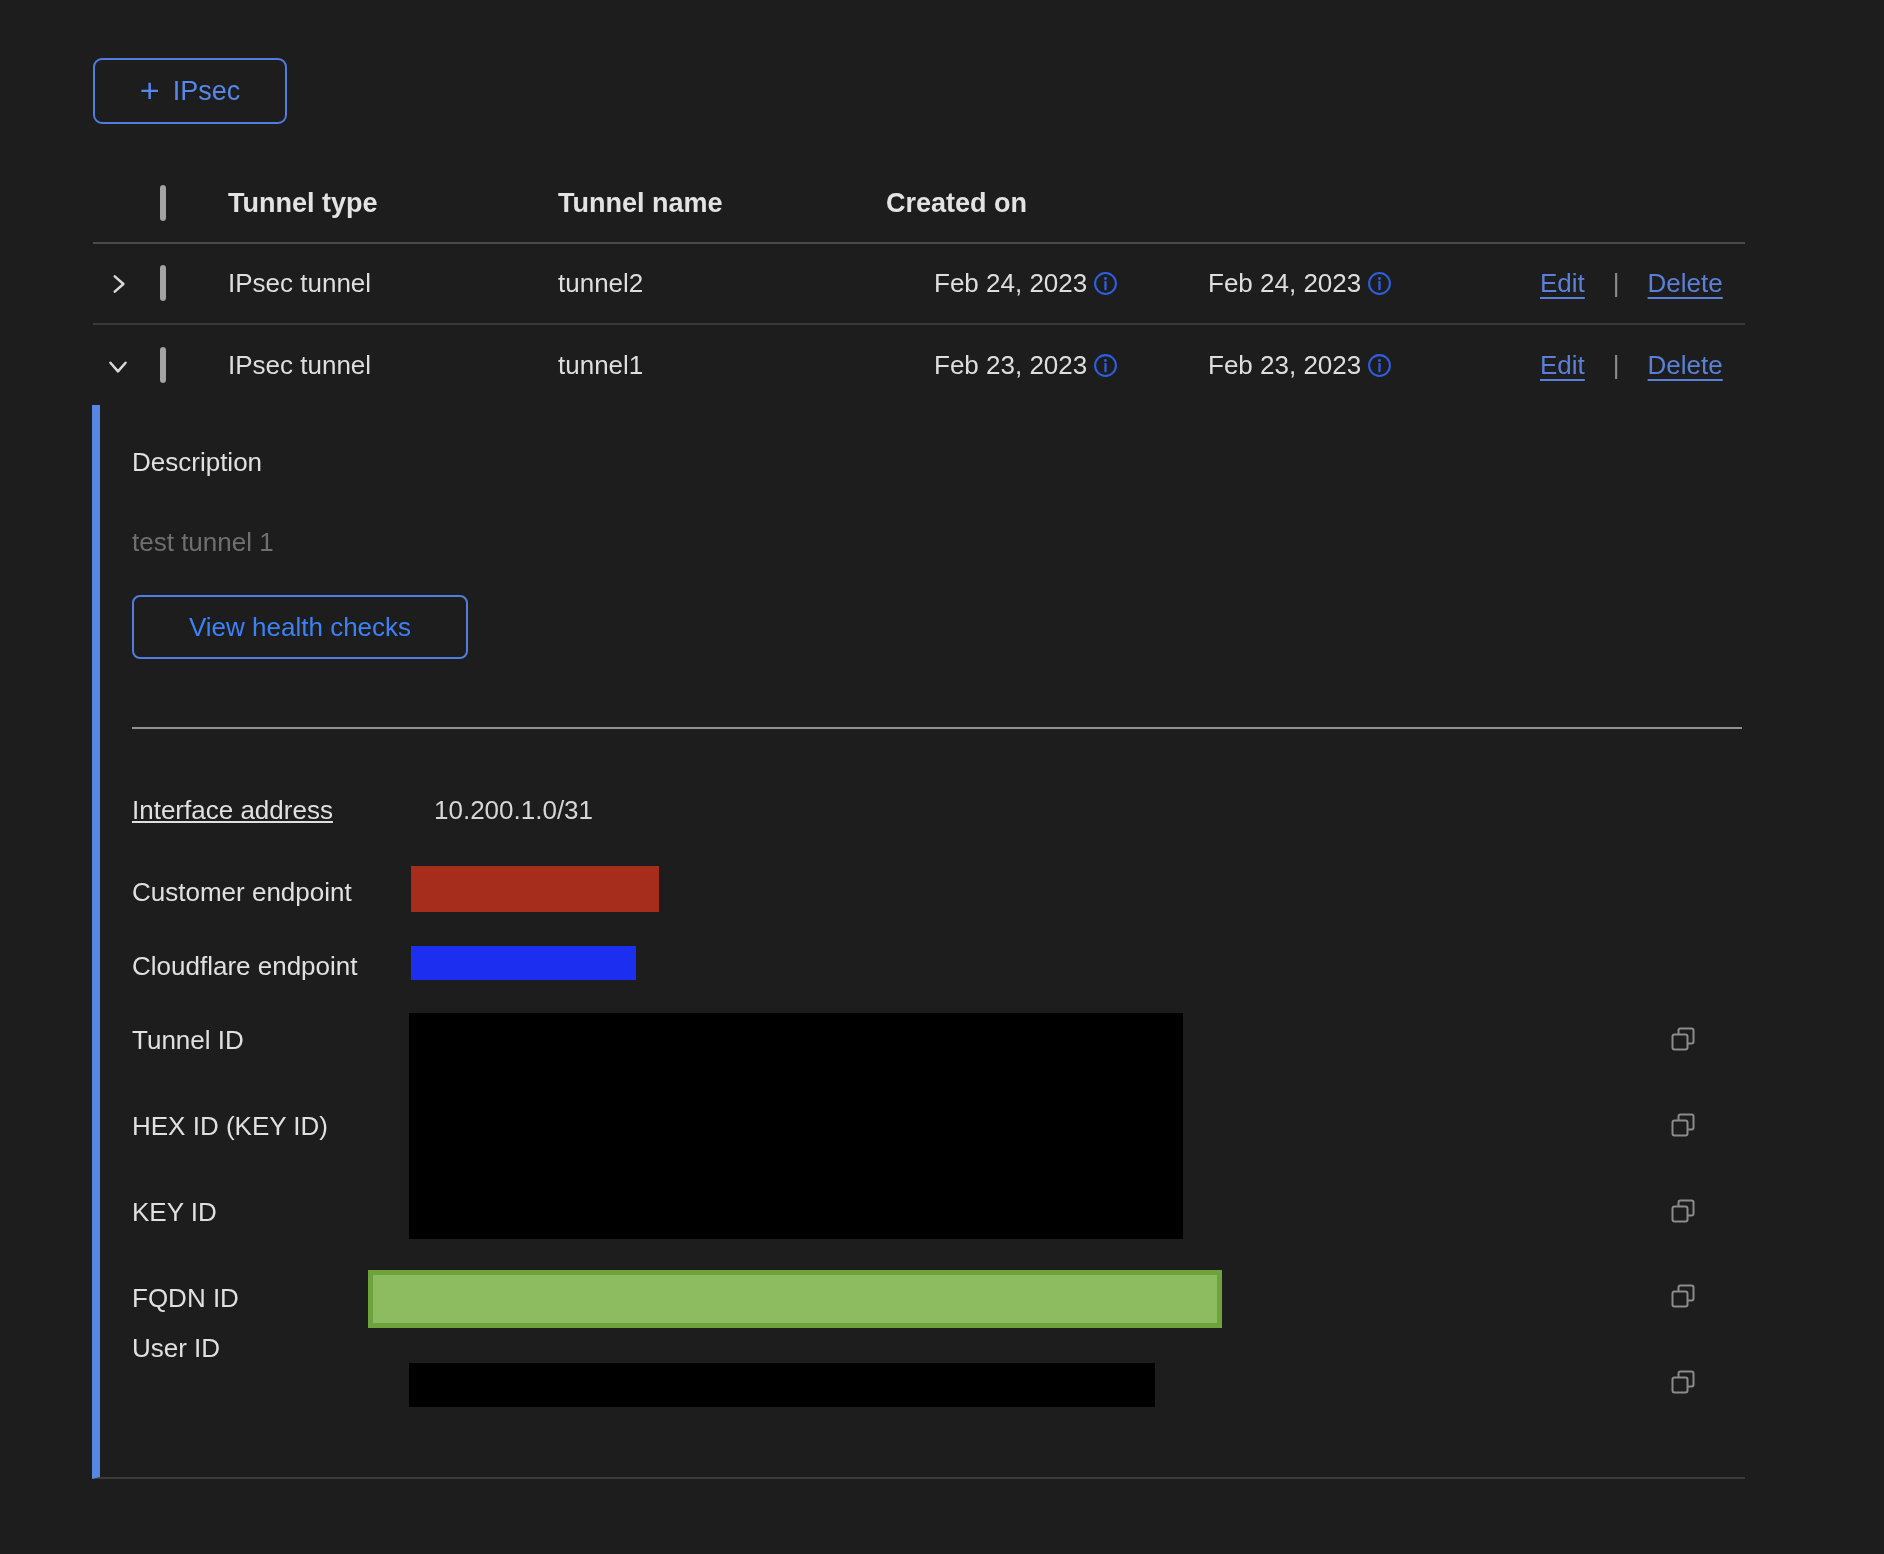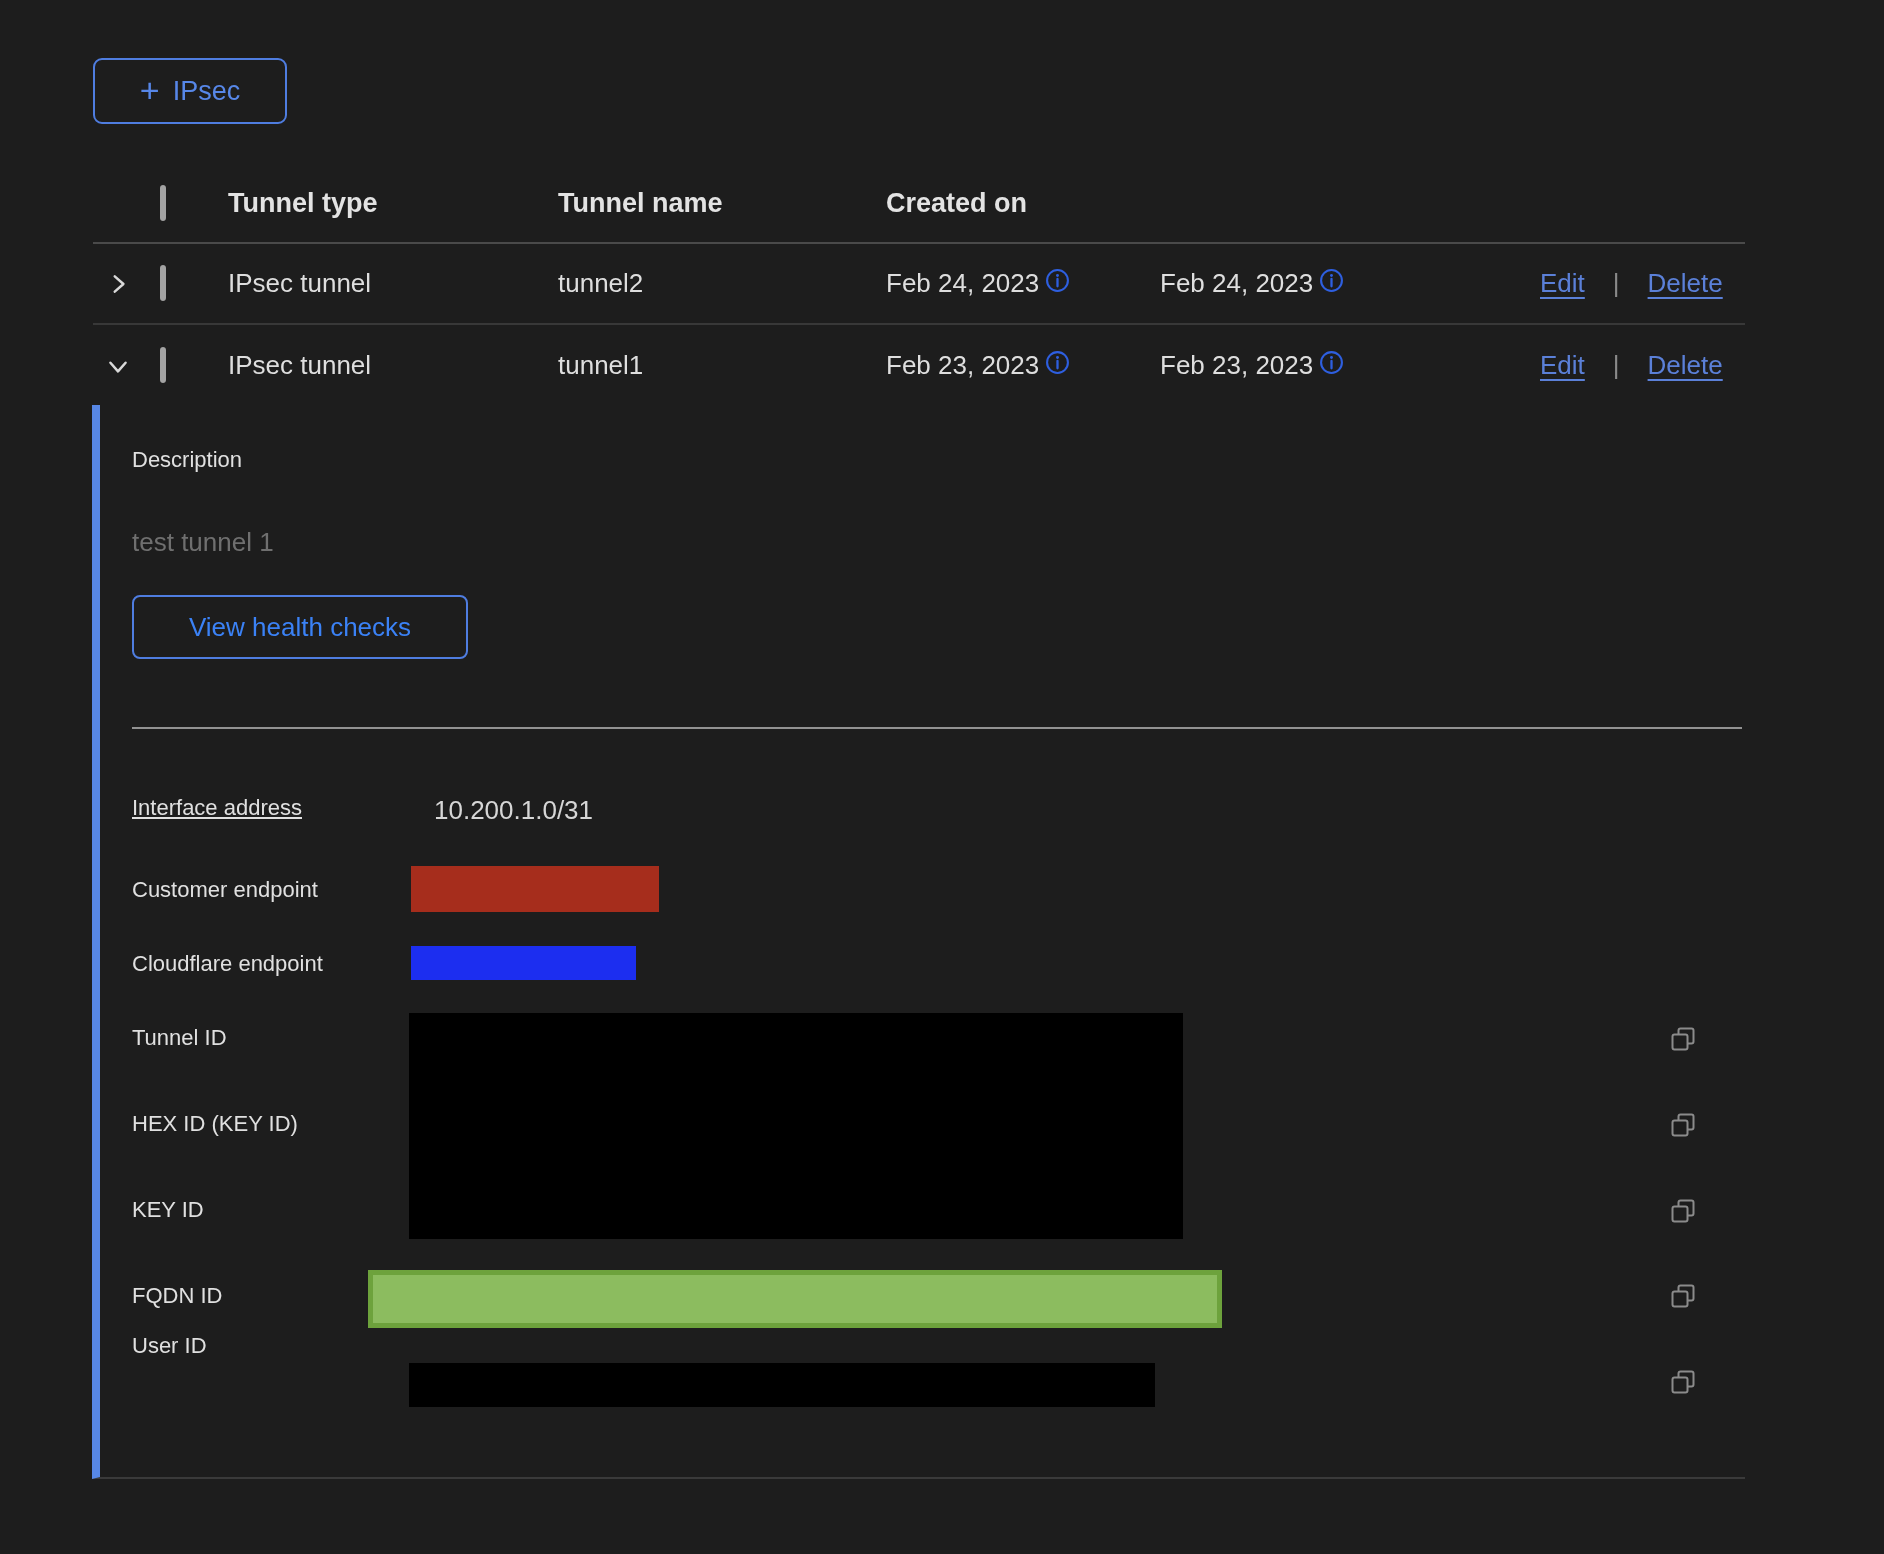--- a/index.html
+++ b/index.html
@@ -34,35 +34,35 @@
   }
   .thead { height: 80px; border-bottom: 2px solid #4a4a4a; font-weight: bold; font-size: 27px; }
   .trow  { height: 81px; font-size: 26px; color: #dedede; }
   .trow.first { border-bottom: 2px solid #383838; }
   .cell-chevron { padding-left: 12px; display: flex; align-items: center; cursor: pointer; }
   .checkbox {
     width: 28px; height: 31px;
     border: 3px solid #a3a3a3; border-radius: 9px;
     background: #020202; cursor: pointer;
   }
-  .date-cell { display: flex; align-items: flex-start; gap: 6px; }
+  .date-cell { display: flex; align-items: center; gap: 6px; margin-left: 48px; }
   .info-icon { display: inline-flex; cursor: pointer; }
   .actions-cell { display: flex; justify-content: flex-end; align-items: center; gap: 28px; padding-right: 33px; }
   .action-link { color: #5b80d8; text-decoration: underline; text-underline-offset: 5px; cursor: pointer; font-size: 26px; }
   .action-sep { color: #8a8a8a; font-size: 26px; }
 
   
   .detail-panel {
     position: absolute; left: 92px; top: 405px;
     width: 1653px; height: 1074px;
     border-left: 8px solid #5787e5;
     border-bottom: 2px solid #3a3a3a;
   }
   .detail-panel > * { position: absolute; }
-  .d-label { font-size: 22px; color: #e0e0e0; text-align: right; }
+  .d-label { font-size: 26px; color: #e0e0e0; text-align: right; }
   .desc-label { left: 32px; top: 42px; }
   .desc-value { left: 32px; top: 122px; font-size: 26px; color: #6f6f6f; }
   .health-btn {
     left: 32px; top: 190px; width: 336px; height: 64px;
     background: transparent; border: 2px solid #4f7de0; border-radius: 8px;
     color: #3b82f6; font-size: 26px; cursor: pointer;
     font-family: "Liberation Sans", sans-serif;
   }
   .mid-divider { left: 32px; top: 322px; width: 1610px; height: 2px; background: #929292; }
 

